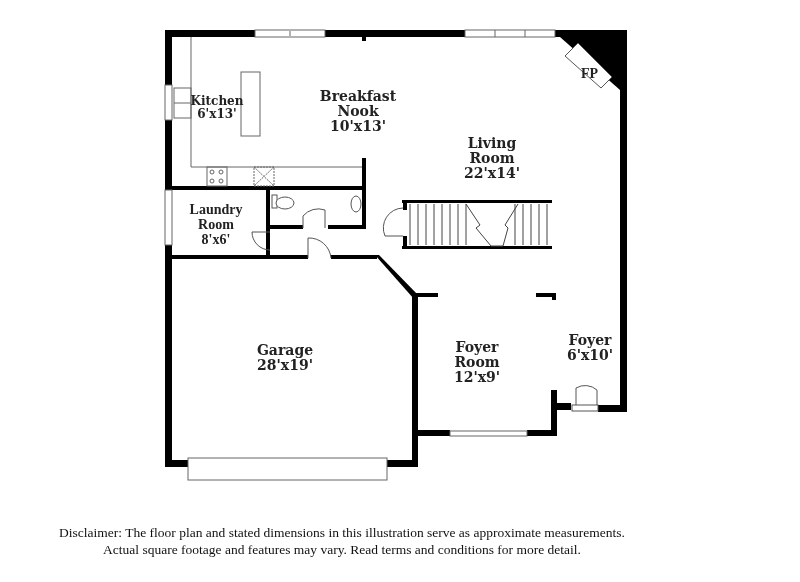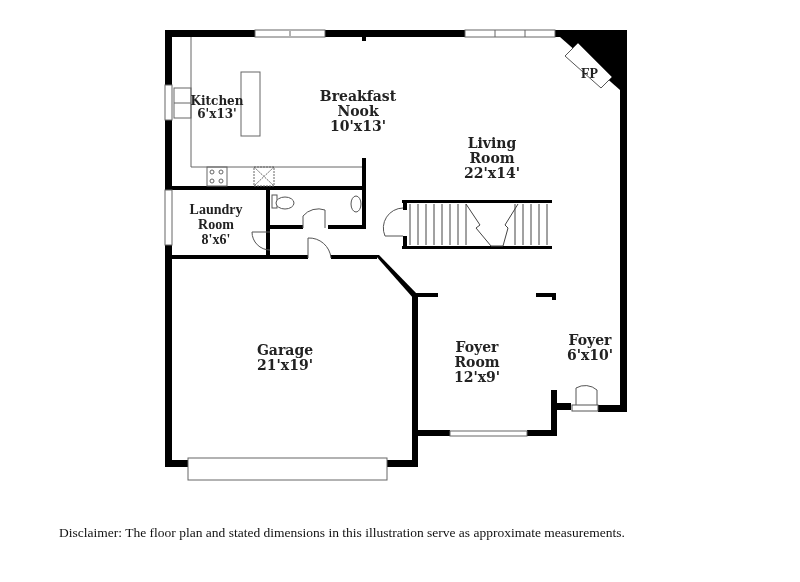--- a/index.html
+++ b/index.html
@@ -168,31 +168,32 @@
 </div>
 
 <div class="room-label rl-lg" style="left:216px; top:202px;font-family:Liberation Serif, serif;">
   <span>Laundry</span>
   <span>Room</span>
   <span>8'x6'</span>
 </div>
 
 <div class="room-label rl-lg" style="left:285px; top:343px;">
   <span>Garage</span>
-  <span>21'x19'</span>
+  <span>28'x19'</span>
 </div>
 
 <div class="room-label rl-lg" style="left:477px; top:340px;">
   <span>Foyer</span>
   <span>Room</span>
   <span>12'x9'</span>
 </div>
 
 <div class="room-label rl-lg" style="left:590px; top:333px;">
   <span>Foyer</span>
   <span>6'x10'</span>
 </div>
 
 <div class="fp-label" style="left:581px; top:66px;">FP</div>
 
 <div class="disclaimer">
   <div>Disclaimer: The floor plan and stated dimensions in this illustration serve as approximate measurements.</div>
+  <div>Actual square footage and features may vary. Read terms and conditions for more detail.</div>
 </div>
 
 </body></html>

